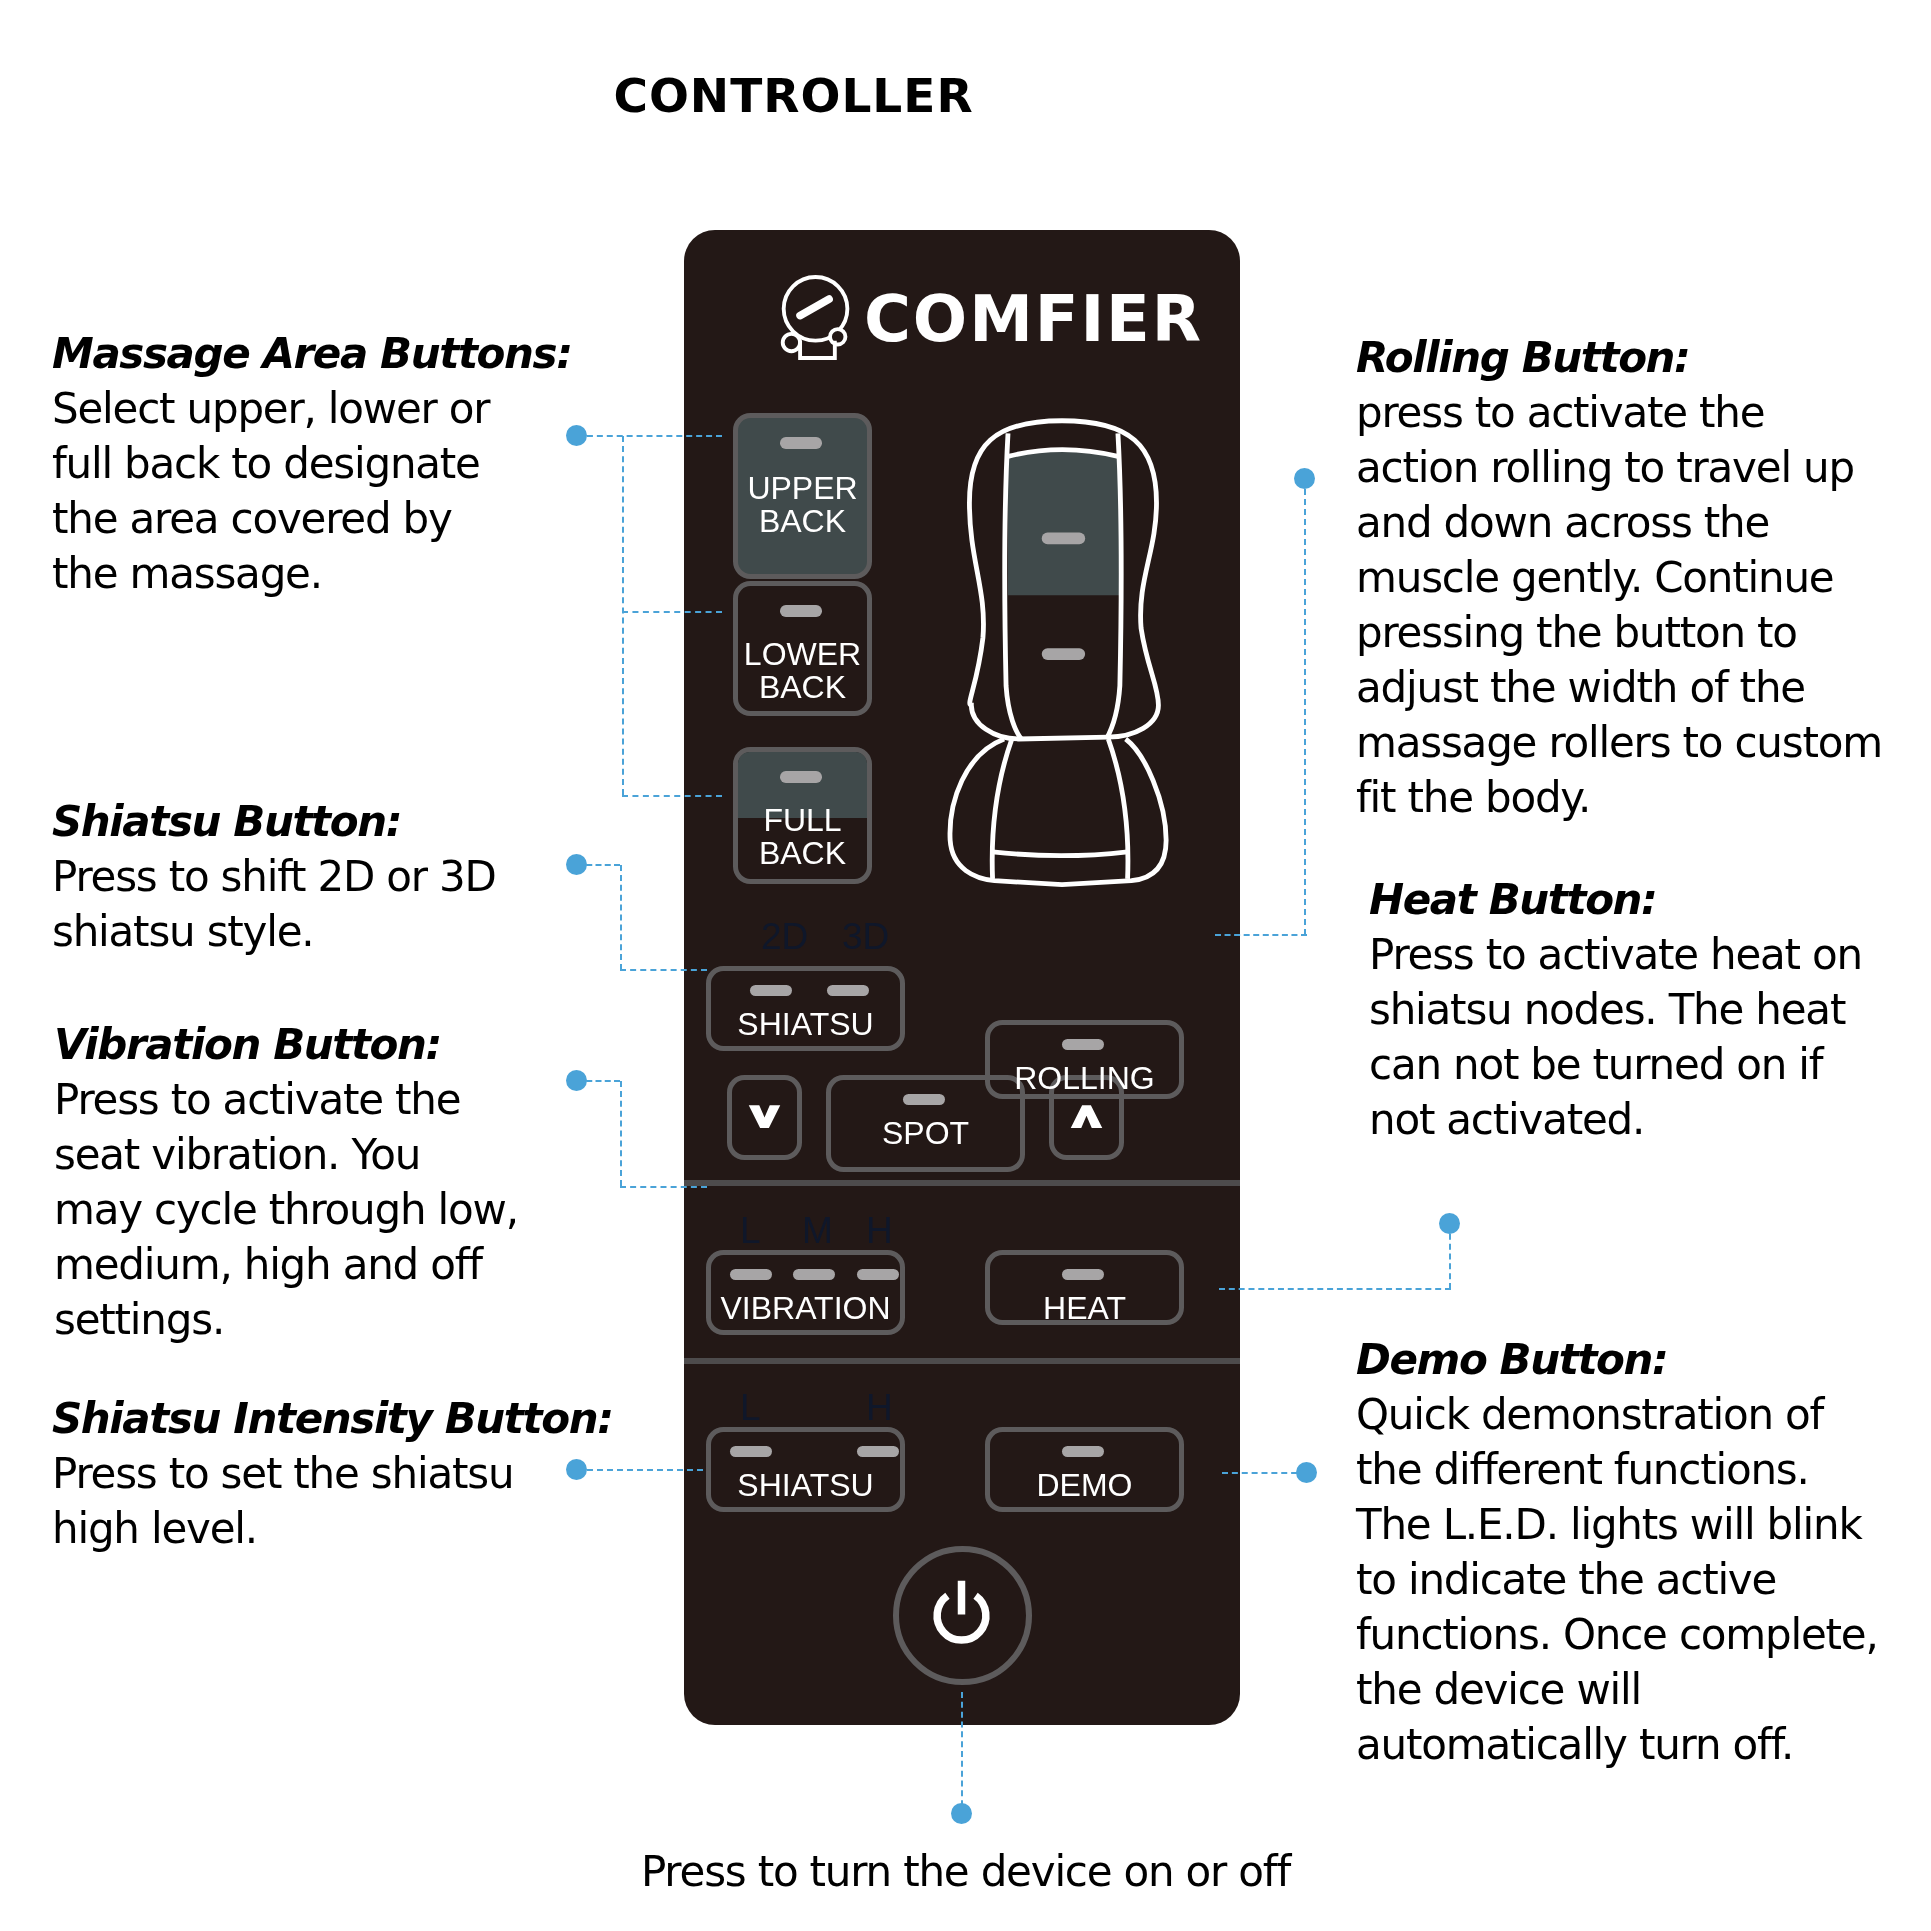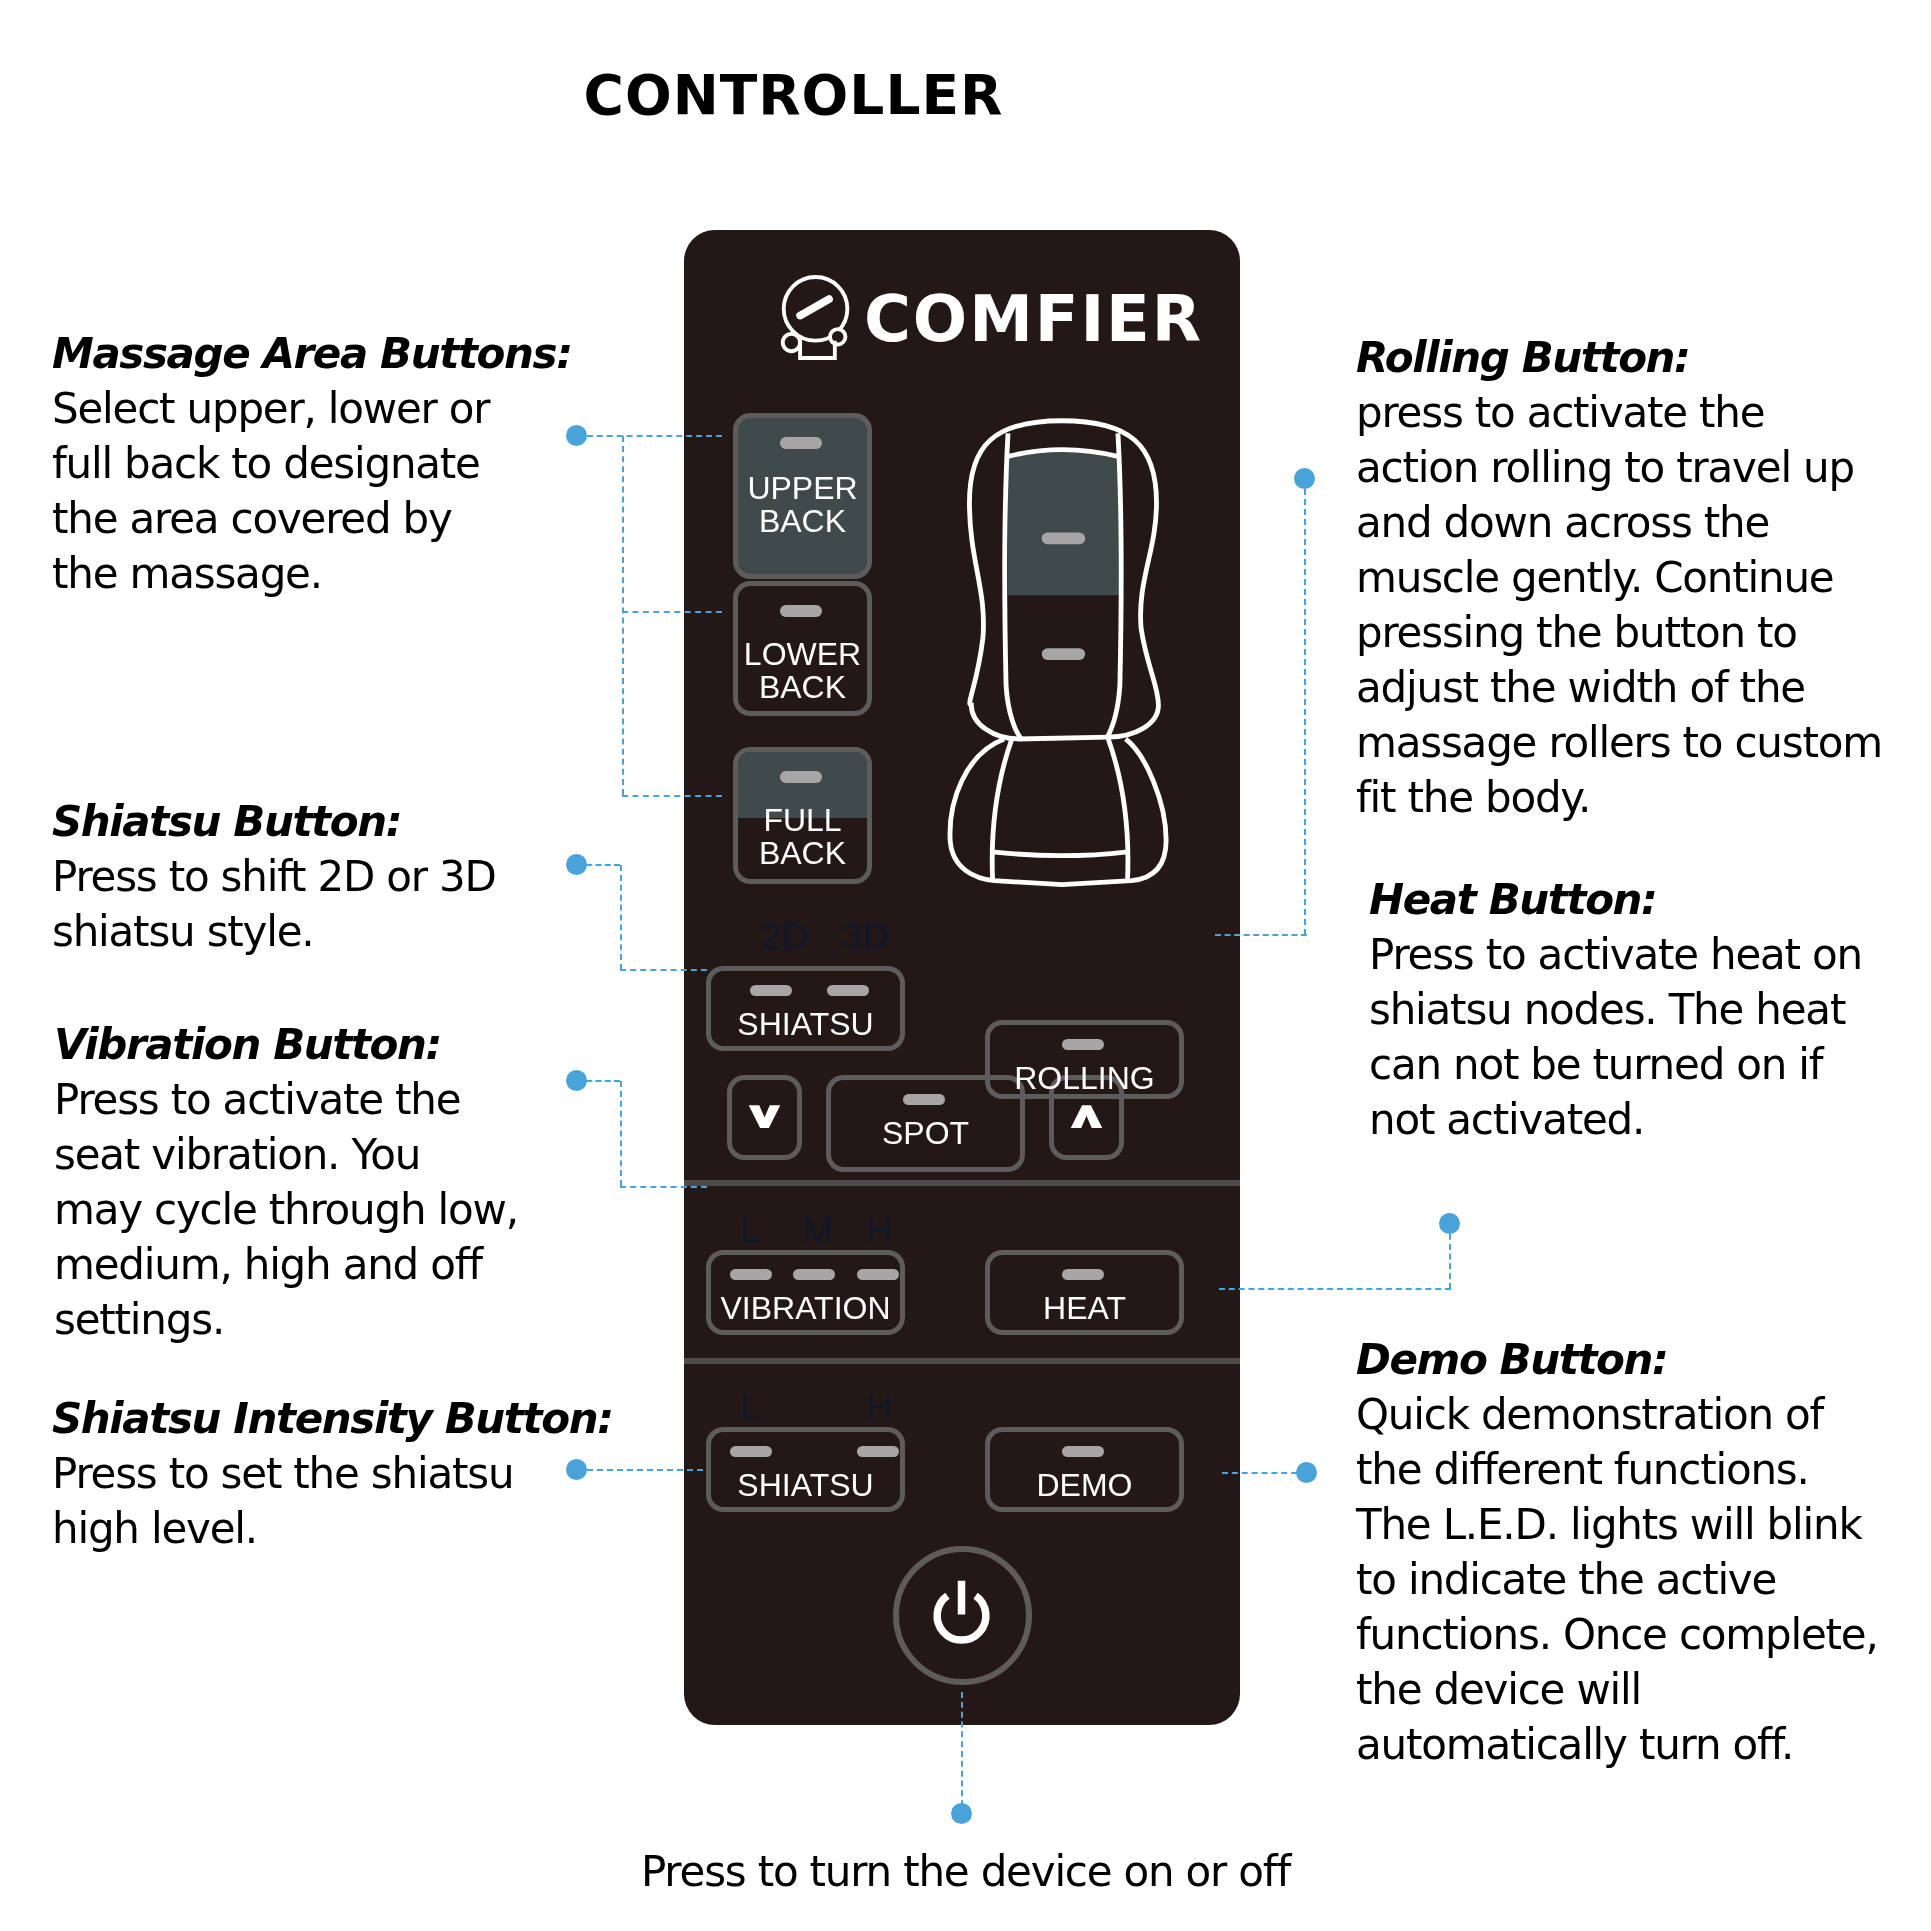--- a/index.html
+++ b/index.html
@@ -1,17 +1,17 @@
 <!DOCTYPE html>
 <html><head>
 <meta charset="utf-8">
 <style>
   html, body { margin:0; padding:0; background:#ffffff; }
   body { width:1931px; height:1931px; position:relative; overflow:hidden; font-family:"Liberation Sans", sans-serif; color:#000; }
-  .title { position:absolute; left:0; width:1587px; top:52px; text-align:center; font-family:"DejaVu Sans", sans-serif; font-weight:bold; font-size:55px; letter-spacing:1px; line-height:87px; }
+  .title { position:absolute; left:0; width:1587px; top:52px; text-align:center; font-family:"DejaVu Sans", sans-serif; font-weight:bold; font-size:47px; letter-spacing:1px; line-height:87px; }
   .desc { position:absolute; font-family:"DejaVu Sans", sans-serif; font-size:42px; line-height:55px; letter-spacing:-1.2px; }
   .desc .h { font-weight:bold; font-style:italic; display:block; letter-spacing:-1.4px; }
   .desc .l { display:block; white-space:nowrap; }
   .footer { position:absolute; left:0; width:1931px; top:1844px; text-align:center; font-family:"DejaVu Sans", sans-serif; font-size:42px; letter-spacing:-1.2px; line-height:56px; }
 
   .panel { position:absolute; left:684px; top:230px; width:556px; height:1495px; background:#231816; border-radius:31px; }
   .logo { position:absolute; left:775px; top:273px; width:386px; height:89px; }
   .logo-text { position:absolute; left:864px; top:283px; color:#fff; font-family:"DejaVu Sans", sans-serif; font-weight:bold; font-size:64px; letter-spacing:1.9px; line-height:73px; }
 
   .btn { position:absolute; border:5.8px solid #5d5b5c; border-radius:17.4px; box-sizing:border-box; color:#fff; text-align:center; font-family:"Liberation Sans", sans-serif; }
@@ -163,21 +163,21 @@
 
 <div class="mode-lbl" style="left:740px; top:1211px;">L</div>
 <div class="mode-lbl" style="left:802px; top:1211px;">M</div>
 <div class="mode-lbl" style="left:866px; top:1211px;">H</div>
 <div class="btn" style="left:706px; top:1250px; width:199px; height:85px;">
   <div class="led" style="left:19.3px; top:13.5px;"></div>
   <div class="led" style="left:82px; top:13.5px;"></div>
   <div class="led" style="left:146px; top:13.5px;"></div>
   <div class="lbl" style="top:37px;">VIBRATION</div>
 </div>
-<div class="btn" style="left:985px; top:1250px; width:199px; height:85px;">
+<div class="btn" style="left:985px; top:1250px; width:199px; height:75px;">
   <div class="led" style="left:72px; top:13.5px;"></div>
   <div class="lbl" style="top:37px;">HEAT</div>
 </div>
 
 <div class="divider" style="top:1358px;"></div>
 
 <div class="mode-lbl" style="left:740px; top:1388px;">L</div>
 <div class="mode-lbl" style="left:866px; top:1388px;">H</div>
 <div class="btn" style="left:706px; top:1427px; width:199px; height:85px;">
   <div class="led" style="left:19.3px; top:13.5px;"></div>

